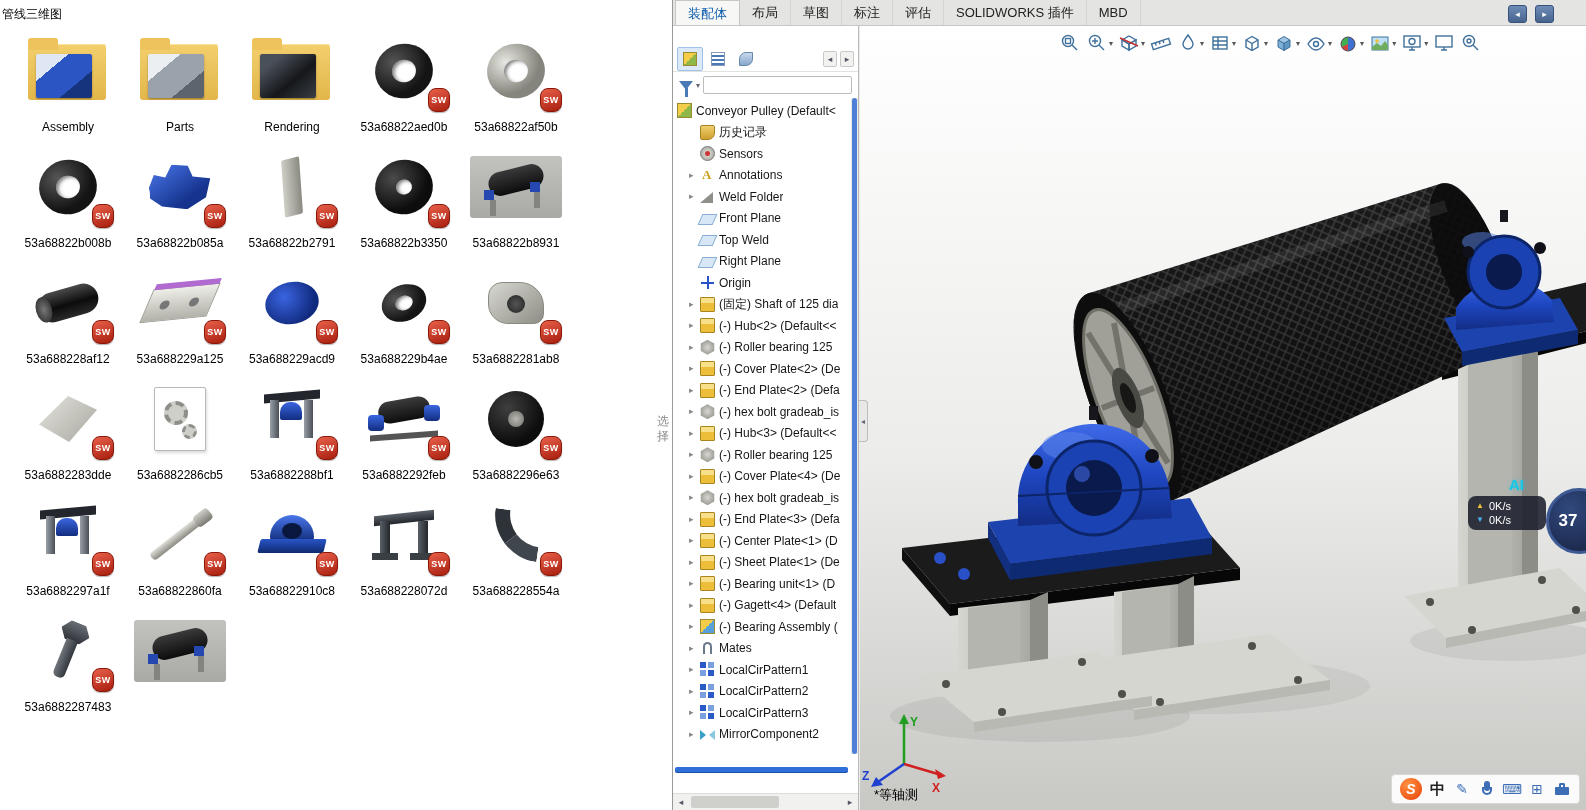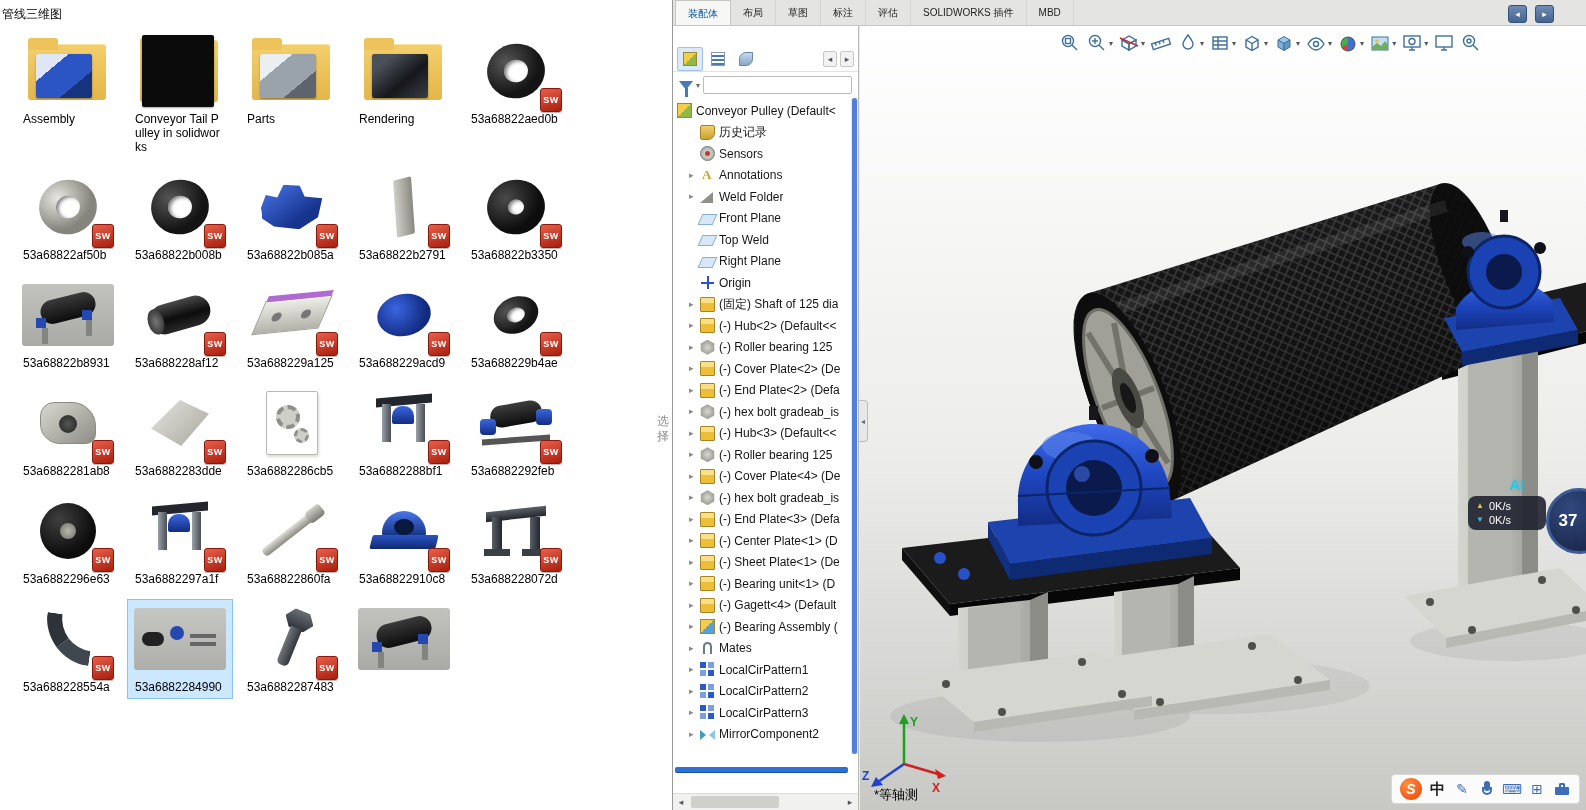--- a/index.html
+++ b/index.html
@@ -5,25 +5,25 @@
 *{margin:0;padding:0;box-sizing:border-box}
 body{font-family:"Liberation Sans","DejaVu Sans",sans-serif;background:#888}
 #root{position:relative;width:1586px;height:810px;background:#fff;overflow:hidden;font-size:12px;color:#111}
 
 
 #explorer{position:absolute;left:0;top:0;width:672px;height:810px;background:#fff}
 #explorer-title{position:absolute;left:2px;top:6px;font-size:12px;color:#000}
 #file-grid{position:absolute;left:12px;top:32px;width:572px;display:grid;grid-template-columns:repeat(5,112px);justify-items:center;row-gap:10px}
 .file-item{width:104px;display:flex;flex-direction:column;align-items:center;padding:2px 0 4px}
 .file-item.selected{background:#cce8ff;outline:1px solid #88c4ec}
-.file-label{margin-top:4px;width:90px;font-size:12px;line-height:14px;word-break:break-all;color:#000}
+.file-label{margin-top:12px;width:90px;text-align:center;font-size:12px;line-height:14px;word-break:break-all;color:#000}
 #preview-hint{position:absolute;left:657px;top:414px;width:14px;height:46px;overflow:hidden;font-size:12px;line-height:15px;color:#8a8a8a;word-break:break-all}
 
 .fi{position:relative;width:96px;height:74px;display:flex;align-items:center;justify-content:center}
-.sw-badge{position:absolute;right:2px;bottom:-4px;width:22px;height:24px;background:linear-gradient(160deg,#e8604a,#a81e0e);border:1px solid #8a170a;border-radius:3px;color:#fff;font-size:9px;font-weight:bold;display:flex;align-items:center;justify-content:center;letter-spacing:.5px;box-shadow:0 1px 1px rgba(0,0,0,.3)}
+.sw-badge{position:absolute;right:2px;bottom:-4px;width:22px;height:24px;background:linear-gradient(160deg,#e8604a,#a81e0e);border:1px solid #8a170a;border-radius:8px;color:#fff;font-size:9px;font-weight:bold;display:flex;align-items:center;justify-content:center;letter-spacing:.5px;box-shadow:0 1px 1px rgba(0,0,0,.3)}
 
 .f-back{position:absolute;left:8px;top:10px;width:78px;height:56px;border-radius:3px;background:linear-gradient(#f3cf6d,#e2b64a);box-shadow:inset 0 1px 0 #fae49a}
 .f-tab{position:absolute;left:8px;top:4px;width:30px;height:12px;border-radius:3px 3px 0 0;background:#eec35c}
 .f-front{position:absolute;left:16px;top:20px;width:56px;height:44px;border-radius:2px;box-shadow:0 1px 2px rgba(0,0,0,.35)}
 .i-folder-blue .f-front{background:linear-gradient(140deg,#dfe7f4 30%,#2c55c4 30% 70%,#16347e 70%)}
 .i-folder-gray .f-front{background:linear-gradient(140deg,#eceff2 30%,#9aa2ac 30% 70%,#5d646d 70%)}
 .i-folder-render .f-front{background:linear-gradient(140deg,#4a505a 20%,#15171a 60%,#3a3f46)}
 .i-folder-dark .f-back{top:6px;height:62px}
 .i-folder-dark .f-front{left:10px;top:1px;width:72px;height:72px;background:#0b0b0c}
 
@@ -87,21 +87,21 @@
 .s-stand .bb{position:absolute;left:20px;top:12px;width:22px;height:18px;border-radius:10px 10px 2px 2px;background:linear-gradient(#3a66e0,#122d80)}
 .s-pmini{position:relative;width:76px;height:56px;display:block}
 .s-pmini .dr{position:absolute;left:12px;top:8px;width:52px;height:22px;border-radius:11px;background:linear-gradient(#3c3c3c,#0d0d0d);transform:rotate(-10deg)}
 .s-pmini .p1,.s-pmini .p2{position:absolute;width:16px;height:16px;border-radius:4px;background:linear-gradient(#3a66e0,#122d80)}
 .s-pmini .p1{left:2px;top:24px}.s-pmini .p2{left:58px;top:14px}
 .s-pmini .base{position:absolute;left:4px;top:42px;width:68px;height:6px;background:#555;transform:skewY(-4deg)}
 
 
 #sw{position:absolute;left:672px;top:0;right:0;height:810px;background:#ececea;border-left:1px solid #9a9a98}
 #sw-tabs{position:absolute;left:0;top:0;right:0;height:26px;background:#e4e4e2;border-bottom:1px solid #c6c6c4;display:flex;align-items:stretch;padding-left:2px}
-.sw-tab{padding:0 12px;line-height:25px;font-size:10px;color:#222;border-right:1px solid #d4d4d2;cursor:default}
+.sw-tab{padding:0 12px;line-height:25px;font-size:13px;color:#222;border-right:1px solid #d4d4d2;cursor:default}
 .sw-tab.active{background:#f7f7f5;color:#0b5cad;border:1px solid #c6c6c4;border-bottom:none}
 #sw-body{position:absolute;left:0;top:26px;right:0;bottom:0}
 #fm-panel{position:absolute;left:0;top:0;width:186px;bottom:0;background:#fff;border-right:1px solid #b9b9b7}
 #fm-tabs{position:absolute;left:0;top:20px;right:0;height:26px;display:flex;align-items:center;gap:2px;padding:0 4px;border-bottom:1px solid #e2e2e0}
 #fm-tabs-icons{display:flex;gap:2px}
 .fm-tab{width:26px;height:24px;display:flex;align-items:center;justify-content:center;border:1px solid transparent;border-radius:2px}
 .fm-tab.active{background:#dce9f8;border-color:#9ec2e8}
 .fmti{width:14px;height:14px;display:block}
 .fmti-feat{background:linear-gradient(135deg,#f4ce4a 50%,#8fb848 50%);border:1px solid #9a8a30}
 .fmti-prop{background:repeating-linear-gradient(#fff 0 2px,#4a7ab5 2px 4px);border:1px solid #8899bb}
@@ -145,21 +145,21 @@
 #splitter{position:absolute;left:186px;top:374px;width:9px;height:42px;background:#e8e8e6;border:1px solid #bdbdbb;border-left:none;border-radius:0 4px 4px 0;display:flex;align-items:center;justify-content:center;font-size:8px;color:#667;z-index:5}
 
 
 #viewport{position:absolute;left:187px;top:0;right:0;bottom:0;overflow:hidden}
 #scene{position:absolute;left:0;top:0;display:block}
 #hud-toolbar{position:absolute;left:198px;top:5px;display:flex;align-items:center;gap:3px}
 .hud-btn{display:flex;align-items:center;padding:1px;border-radius:3px}
 .hud-btn .caret{font-size:8px;color:#555;margin-left:1px}
 .s{fill:none;stroke:#40719c;stroke-width:1.4}
 #view-label{position:absolute;left:14px;bottom:6px;font-size:13px;color:#000}
-#ai-label{position:absolute;right:62px;top:450px;color:#15c8e8;font-weight:normal;font-size:15px;text-shadow:0 0 4px rgba(20,200,240,.6)}
+#ai-label{position:absolute;right:62px;top:450px;color:#15c8e8;font-weight:bold;font-size:15px;text-shadow:0 0 4px rgba(20,200,240,.6)}
 #net-widget{position:absolute;right:40px;top:470px;width:78px;background:rgba(28,32,46,.88);border-radius:8px;padding:4px 8px;display:flex;flex-direction:column;gap:2px}
 .net-row{display:flex;align-items:center;gap:5px}
 .net-arrow{font-size:8px;line-height:1}
 .net-arrow.up{color:#e8c03a}
 .net-arrow.down{color:#4ab4e8}
 .net-val{color:#fff;font-size:11px}
 #temp-badge{position:absolute;right:-26px;top:462px;width:66px;height:66px;border-radius:50%;background:radial-gradient(circle at 35% 30%,#31497e,#141f3c);border:3px solid #3d5a94;display:flex;align-items:center;justify-content:center;color:#fff;font-weight:bold;font-size:17px;padding-right:22px}
 
 
 #panel-toggles{position:absolute;right:32px;top:5px;display:flex;gap:8px;z-index:10}
@@ -184,28 +184,20 @@
     <div id="file-grid">
         <div class="file-item">
           <div class="fi i-folder-blue">
             <span class="f-back"></span>
             <span class="f-tab"></span>
             <span class="f-front"></span>
           </div>
           <div class="file-label">Assembly</div>
         </div>
         <div class="file-item">
-          <div class="fi i-folder-dark">
-            <span class="f-back"></span>
-            <span class="f-tab"></span>
-            <span class="f-front"></span>
-          </div>
-          <div class="file-label">Conveyor Tail Pulley in solidworks</div>
-        </div>
-        <div class="file-item">
           <div class="fi i-folder-gray">
             <span class="f-back"></span>
             <span class="f-tab"></span>
             <span class="f-front"></span>
           </div>
           <div class="file-label">Parts</div>
         </div>
         <div class="file-item">
           <div class="fi i-folder-render">
             <span class="f-back"></span>
@@ -389,30 +381,20 @@
             <span class="sw-badge">SW</span>
           </div>
           <div class="file-label">53a688228072d</div>
         </div>
         <div class="file-item">
           <div class="fi i-elbow-dark">
             <span class="s-elbow"></span>
             <span class="sw-badge">SW</span>
           </div>
           <div class="file-label">53a688228554a</div>
-        </div>
-        <div class="file-item selected">
-          <div class="fi i-thumb-exploded">
-            <span class="s-explode">
-              <span class="e1"></span>
-              <span class="e2"></span>
-              <span class="e3"></span>
-            </span>
-          </div>
-          <div class="file-label">53a6882284990</div>
         </div>
         <div class="file-item">
           <div class="fi i-bolt-dark">
             <span class="s-bolt">
               <span class="bh"></span>
               <span class="bs"></span>
             </span>
             <span class="sw-badge">SW</span>
           </div>
           <div class="file-label">53a6882287483</div>

